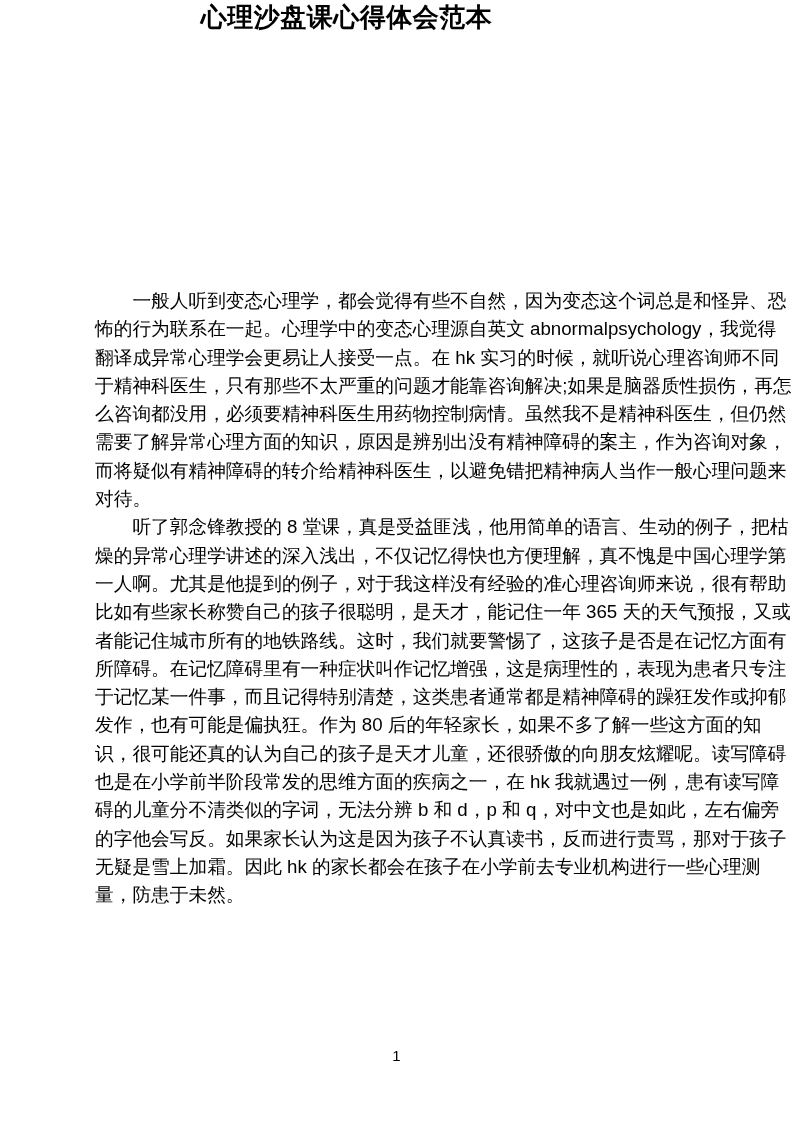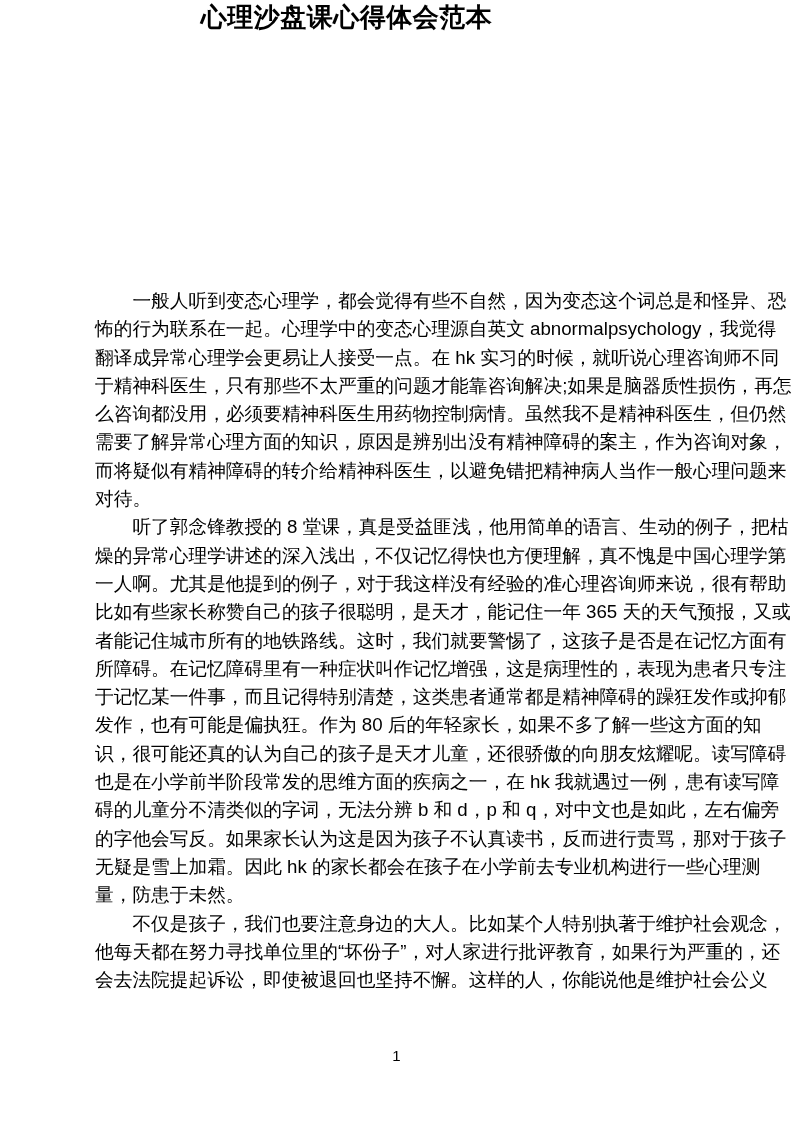--- a/index.html
+++ b/index.html
@@ -55,20 +55,19 @@
 </head>
 <body>
 
 <div class="page">
 
   <h1 class="doc-title">心理沙盘课心得体会范本</h1>
 
   <div class="content">
     <p>一般人听到变态心理学，都会觉得有些不自然，因为变态这个词总是和怪异、恐怖的行为联系在一起。心理学中的变态心理源自英文 abnormalpsychology，我觉得翻译成异常心理学会更易让人接受一点。在 hk 实习的时候，就听说心理咨询师不同于精神科医生，只有那些不太严重的问题才能靠咨询解决;如果是脑器质性损伤，再怎么咨询都没用，必须要精神科医生用药物控制病情。虽然我不是精神科医生，但仍然需要了解异常心理方面的知识，原因是辨别出没有精神障碍的案主，作为咨询对象，而将疑似有精神障碍的转介给精神科医生，以避免错把精神病人当作一般心理问题来对待。</p>
     <p>听了郭念锋教授的 8 堂课，真是受益匪浅，他用简单的语言、生动的例子，把枯燥的异常心理学讲述的深入浅出，不仅记忆得快也方便理解，真不愧是中国心理学第一人啊。尤其是他提到的例子，对于我这样没有经验的准心理咨询师来说，很有帮助比如有些家长称赞自己的孩子很聪明，是天才，能记住一年 365 天的天气预报，又或者能记住城市所有的地铁路线。这时，我们就要警惕了，这孩子是否是在记忆方面有所障碍。在记忆障碍里有一种症状叫作记忆增强，这是病理性的，表现为患者只专注于记忆某一件事，而且记得特别清楚，这类患者通常都是精神障碍的躁狂发作或抑郁发作，也有可能是偏执狂。作为 80 后的年轻家长，如果不多了解一些这方面的知识，很可能还真的认为自己的孩子是天才儿童，还很骄傲的向朋友炫耀呢。读写障碍也是在小学前半阶段常发的思维方面的疾病之一，在 hk 我就遇过一例，患有读写障碍的儿童分不清类似的字词，无法分辨 b 和 d，p 和 q，对中文也是如此，左右偏旁的字他会写反。如果家长认为这是因为孩子不认真读书，反而进行责骂，那对于孩子无疑是雪上加霜。因此 hk 的家长都会在孩子在小学前去专业机构进行一些心理测量，防患于未然。</p>
-    <p>不仅是孩子，我们也要注意身边的大人。比如某个人特别执著于维护社会观念，他每天都在努力寻找单位里的“坏份子”，对人家进行批评教育，如果行为严重的，还会去法院提起诉讼，即使被退回也坚持不懈。这样的人，你能说他是维护社会公义</p>
   </div>
 
   <div class="footer">
     <span>1</span>
   </div>
 
 </div>
 
 </body></html>

